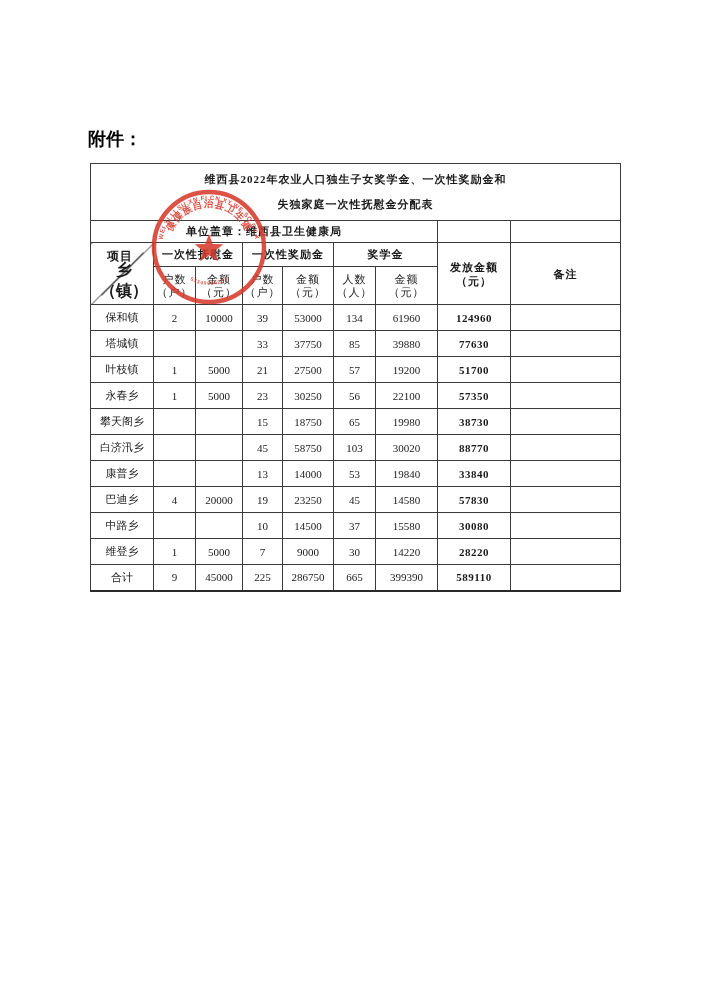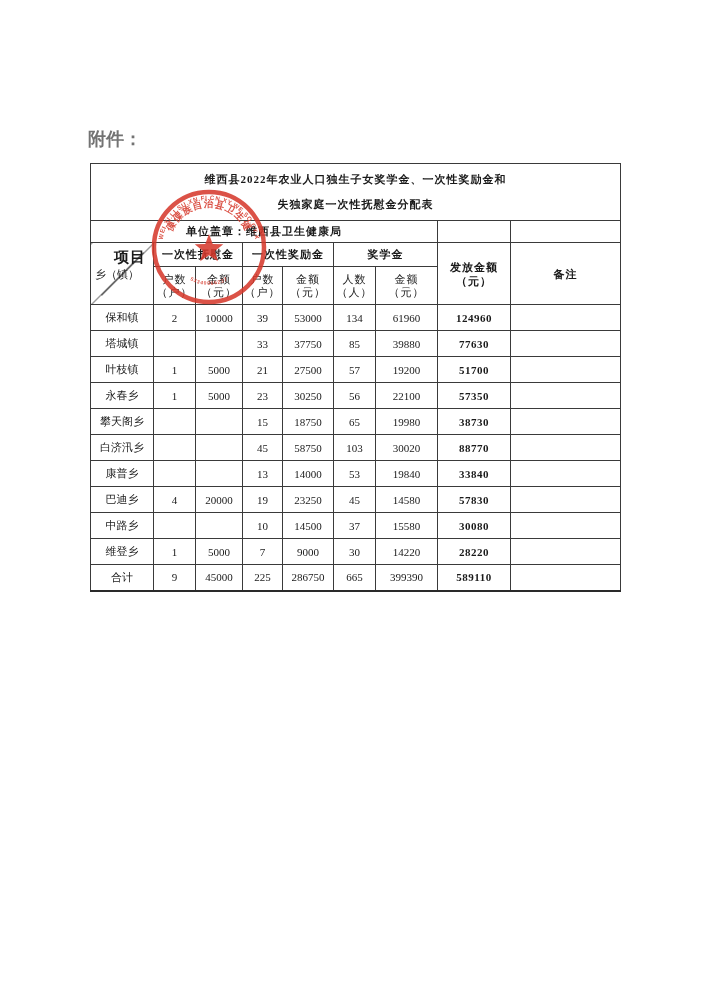--- a/index.html
+++ b/index.html
@@ -6,21 +6,21 @@
   html, body { margin: 0; padding: 0; background: #888; }
   .page {
     width: 707px; height: 1000px; background: #ffffff;
     position: relative; margin: 0 auto; overflow: hidden;
     font-family: "Liberation Serif", "DejaVu Serif", serif;
     color: #151515;
   }
   .attachment {
     position: absolute; left: 88px; top: 127px;
     font-family: "Liberation Sans", "DejaVu Sans", sans-serif;
-    font-weight: bold; font-size: 18px; color: #737373;
+    font-weight: bold; font-size: 18px; color: #000000;
   }
   table.doc-table {
     position: absolute; left: 90px; top: 163px; width: 530px;
     border-collapse: collapse; table-layout: fixed;
     border: 1px solid #3a3a3a; border-bottom: 2px solid #2a2a2a;
   }
   table.doc-table td {
     border: 1px solid #3a3a3a; text-align: center; vertical-align: middle;
     padding: 0; font-size: 11px; color: #1a1a1a; overflow: hidden;
   }
@@ -40,22 +40,22 @@
   td.merge-head {
     font-weight: bold; font-size: 10px; white-space: pre-line;
     line-height: 14px; letter-spacing: 1px;
   }
   td.corner-cell {
     position: relative; padding: 0;
     background: linear-gradient(to bottom right,
       transparent calc(50% - 0.6px), #3a3a3a calc(50% - 0.6px),
       #3a3a3a calc(50% + 0.6px), transparent calc(50% + 0.6px));
   }
-  .corner-top { position: absolute; top: 5px; right: 7px; font-size: 15px; font-weight: bold; letter-spacing: 1px; }
-  .corner-bottom { position: absolute; bottom: 22px; left: 4px; font-size: 11px; font-weight: normal; }
+  .corner-top { position: absolute; top: 5px; right: 20px; font-size: 12px; font-weight: bold; letter-spacing: 1px; }
+  .corner-bottom { position: absolute; bottom: 2px; left: 4px; font-size: 16px; font-weight: bold; }
   tr.data-row td { height: 26px; }
   td.total-col { font-weight: bold; letter-spacing: 0.5px; margin-top: 12px; }
   .seal {
     position: absolute; left: 150px; top: 188px; width: 118px; height: 118px;
     opacity: 0.87; pointer-events: none;
   }
 </style>
 </head>
 <body>
 

